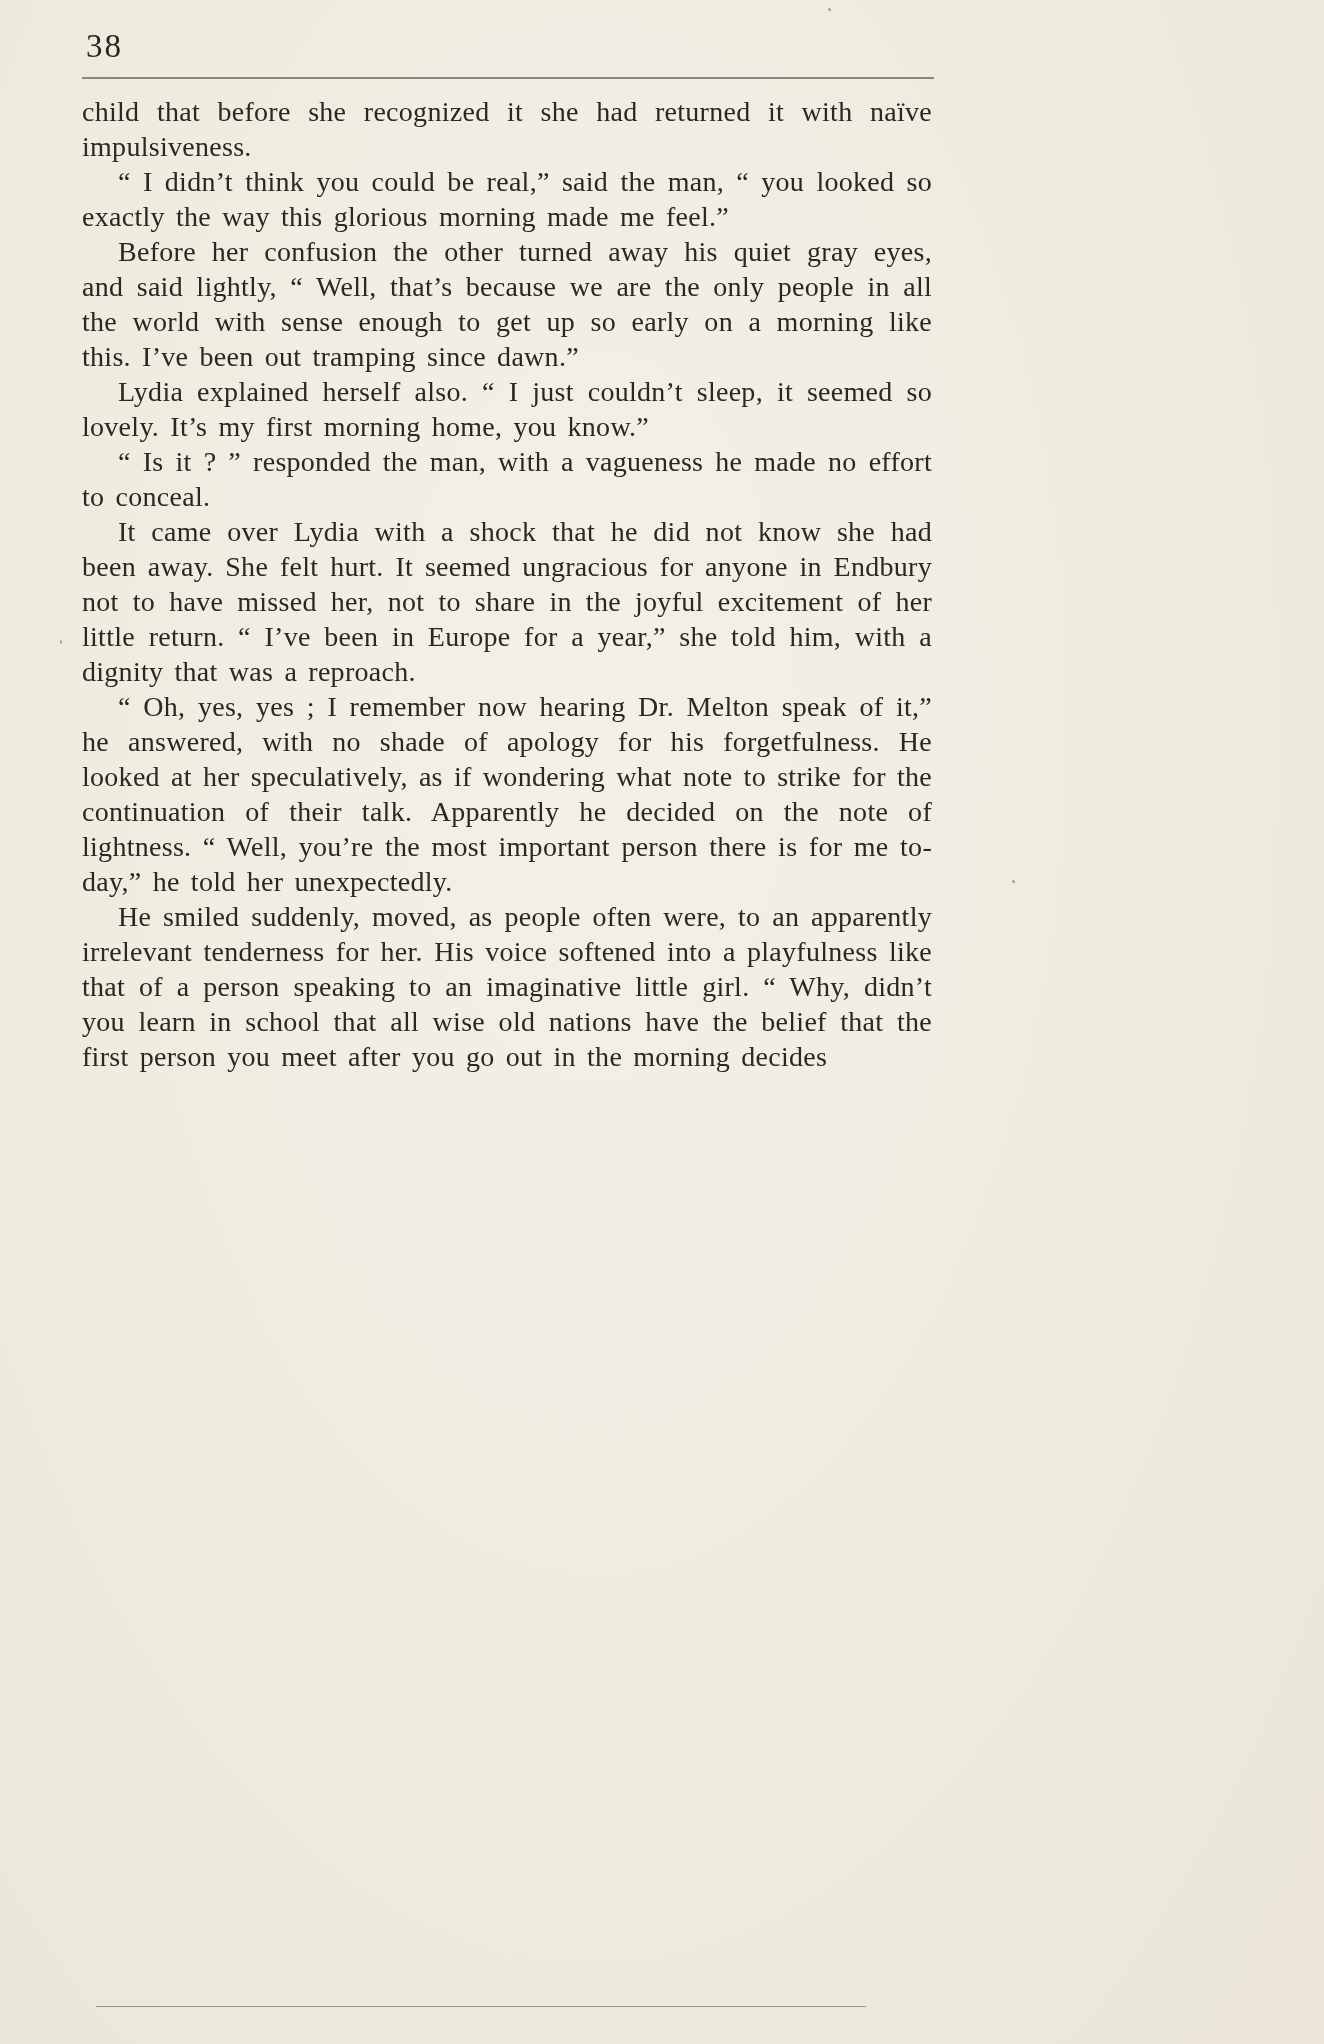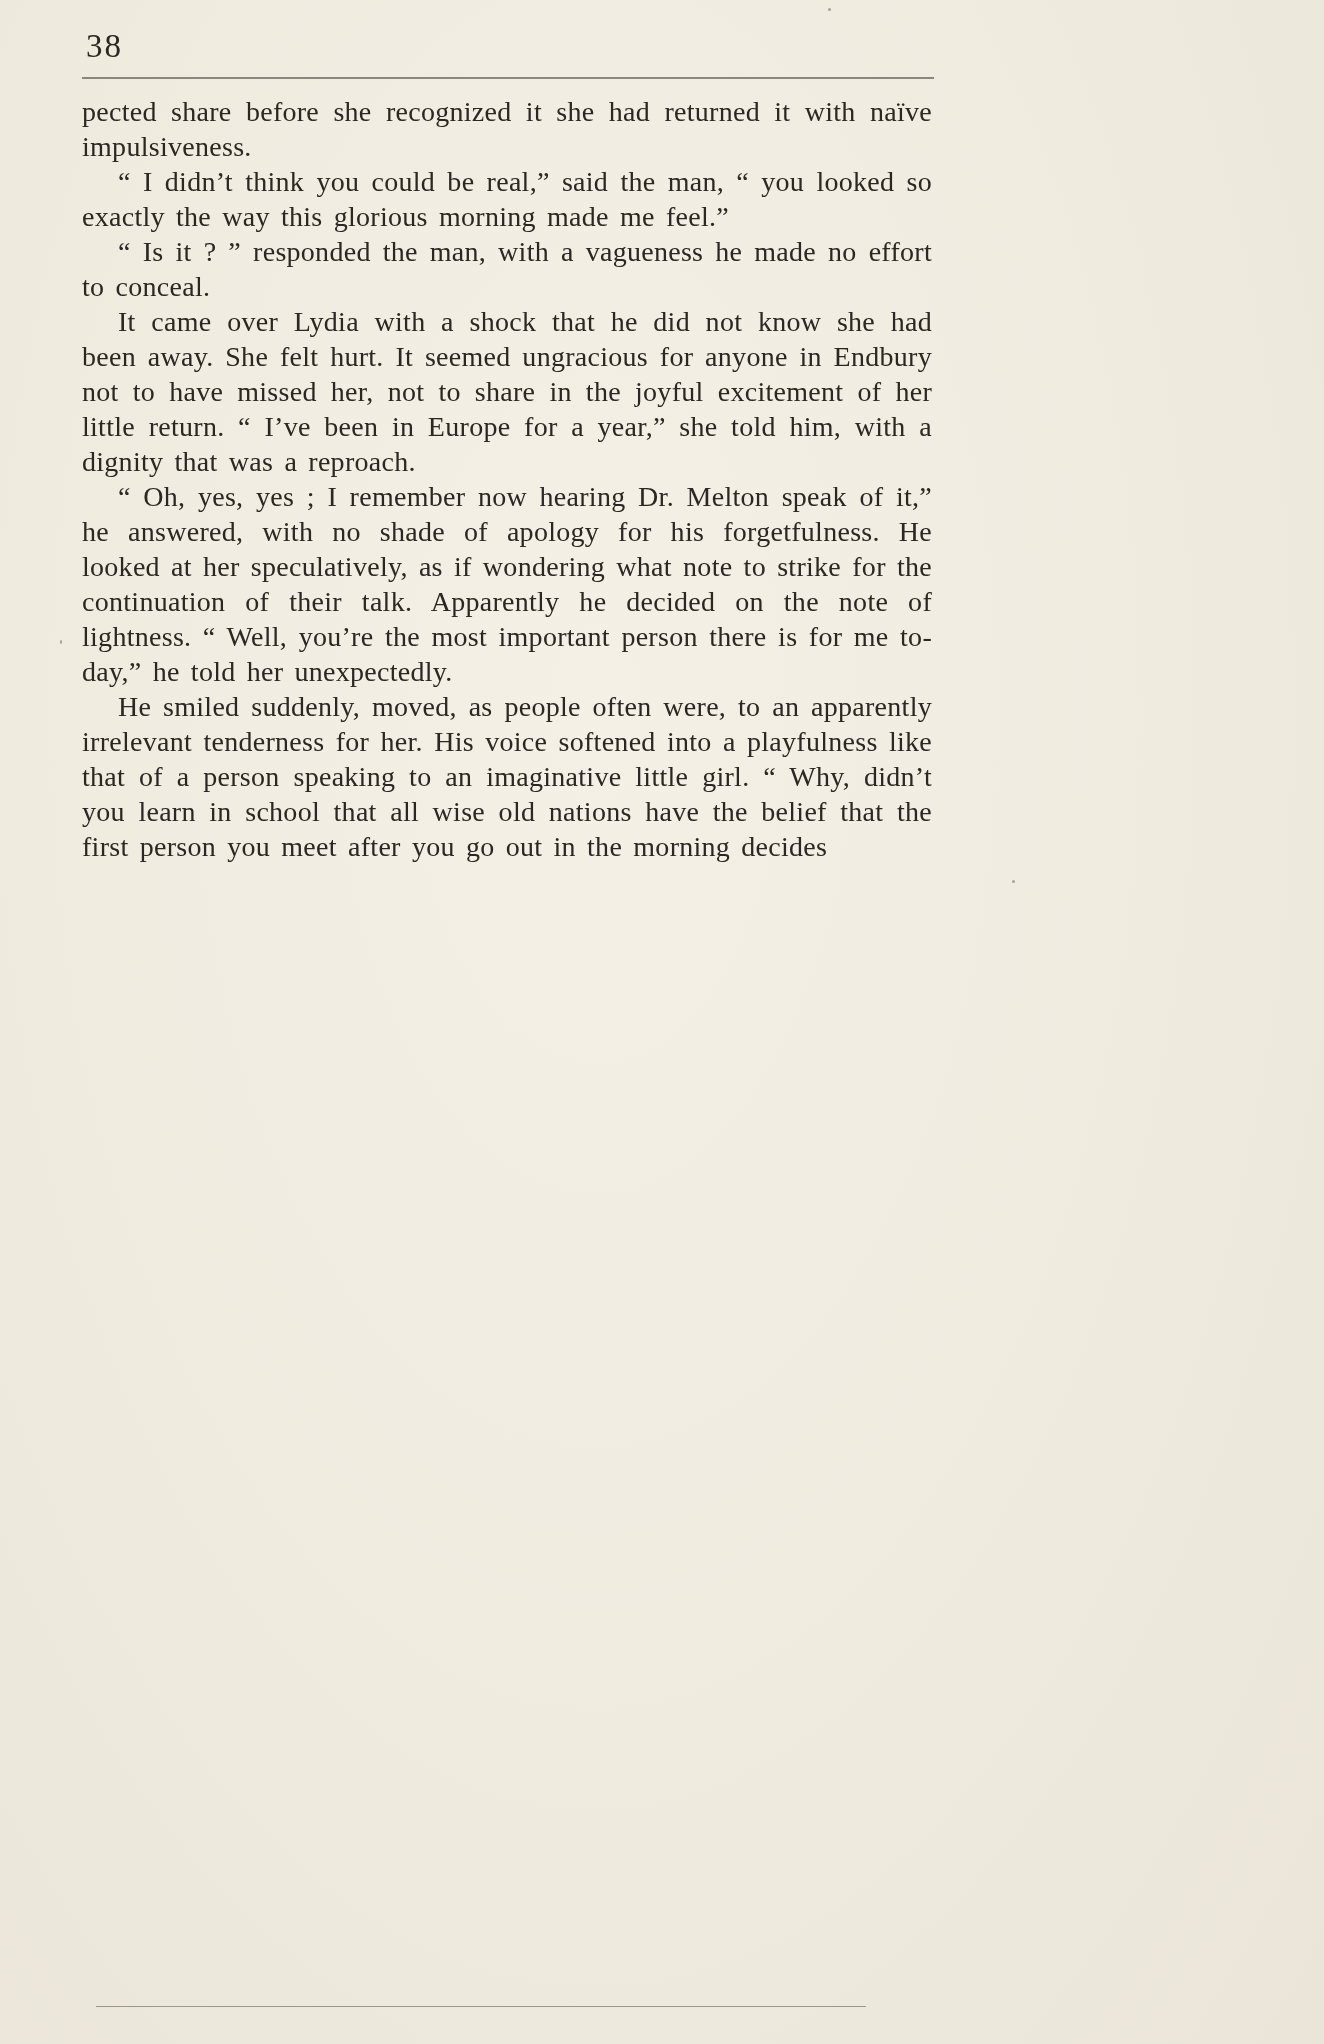--- a/index.html
+++ b/index.html
@@ -90,22 +90,24 @@
 
 <div class="page">
 
   <div class="header">
     <span class="page-number">38</span>
   </div>
 
   <div class="header-rule"></div>
 
   <div class="text-block">
-    <p class="no-indent">pected share before she recognized it she had returned it with naïve impulsiveness.</p>
+    <p class="no-indent">child that before she recognized it she had returned it with naïve impulsiveness.</p>
     <p>“ I didn’t think you could be real,” said the man, “ you looked so exactly the way this glorious morning made me feel.”</p>
+    <p>Before her confusion the other turned away his quiet gray eyes, and said lightly, “ Well, that’s because we are the only people in all the world with sense enough to get up so early on a morning like this.  I’ve been out tramping since dawn.”</p>
+    <p>Lydia explained herself also.  “ I just couldn’t sleep, it seemed so lovely.  It’s my first morning home, you know.”</p>
     <p>“ Is it ? ” responded the man, with a vagueness he made no effort to conceal.</p>
     <p>It came over Lydia with a shock that he did not know she had been away.  She felt hurt.  It seemed ungracious for anyone in Endbury not to have missed her, not to share in the joyful excitement of her little return.  “ I’ve been in Europe for a year,” she told him, with a dignity that was a reproach.</p>
     <p>“ Oh, yes, yes ; I remember now hearing Dr. Melton speak of it,” he answered, with no shade of apology for his forgetfulness.  He looked at her speculatively, as if wondering what note to strike for the continuation of their talk.  Apparently he decided on the note of lightness.  “ Well, you’re the most important person there is for me to-day,” he told her unexpectedly.</p>
     <p>He smiled suddenly, moved, as people often were, to an apparently irrelevant tenderness for her.  His voice softened into a playfulness like that of a person speaking to an imaginative little girl.  “ Why, didn’t you learn in school that all wise old nations have the belief that the first person you meet after you go out in the morning decides</p>
   </div>
 
   <div class="bottom-rule"></div>
   <div class="speck s1"></div>
   <div class="speck s2"></div>
   <div class="speck s3"></div>

